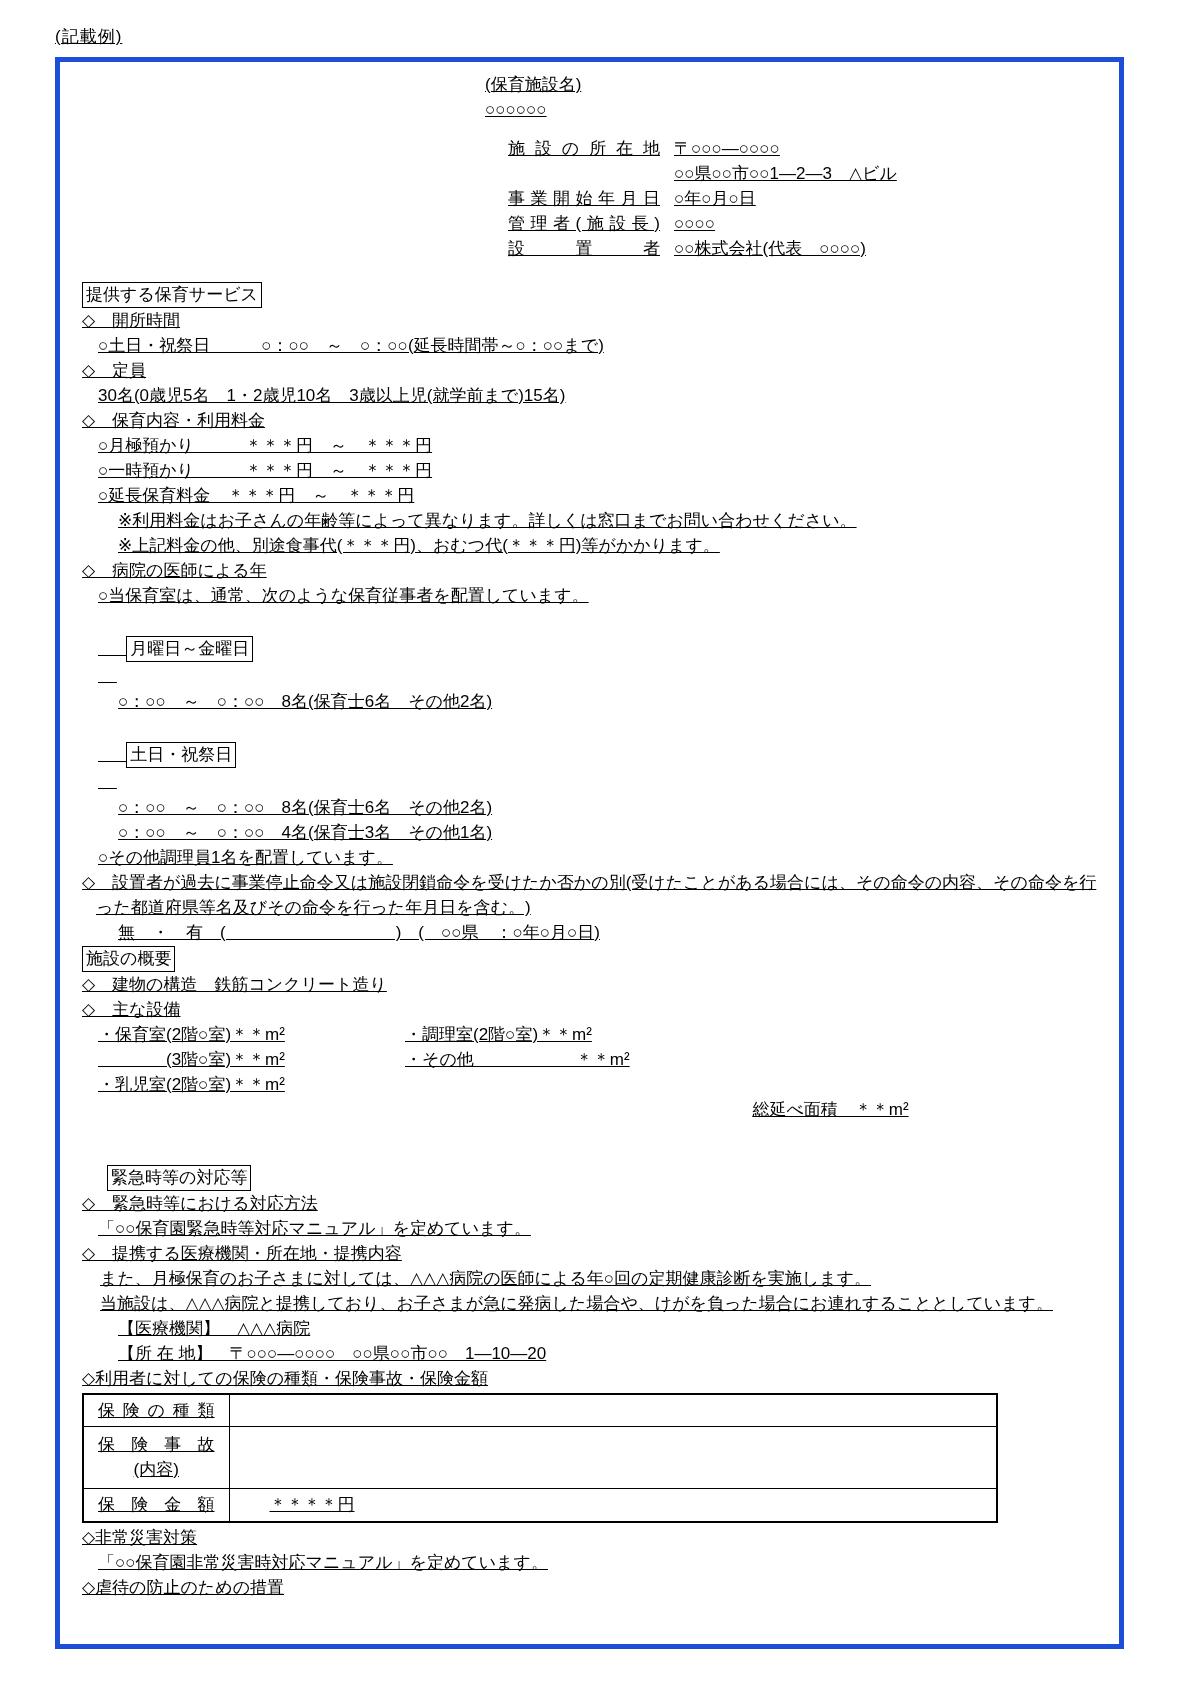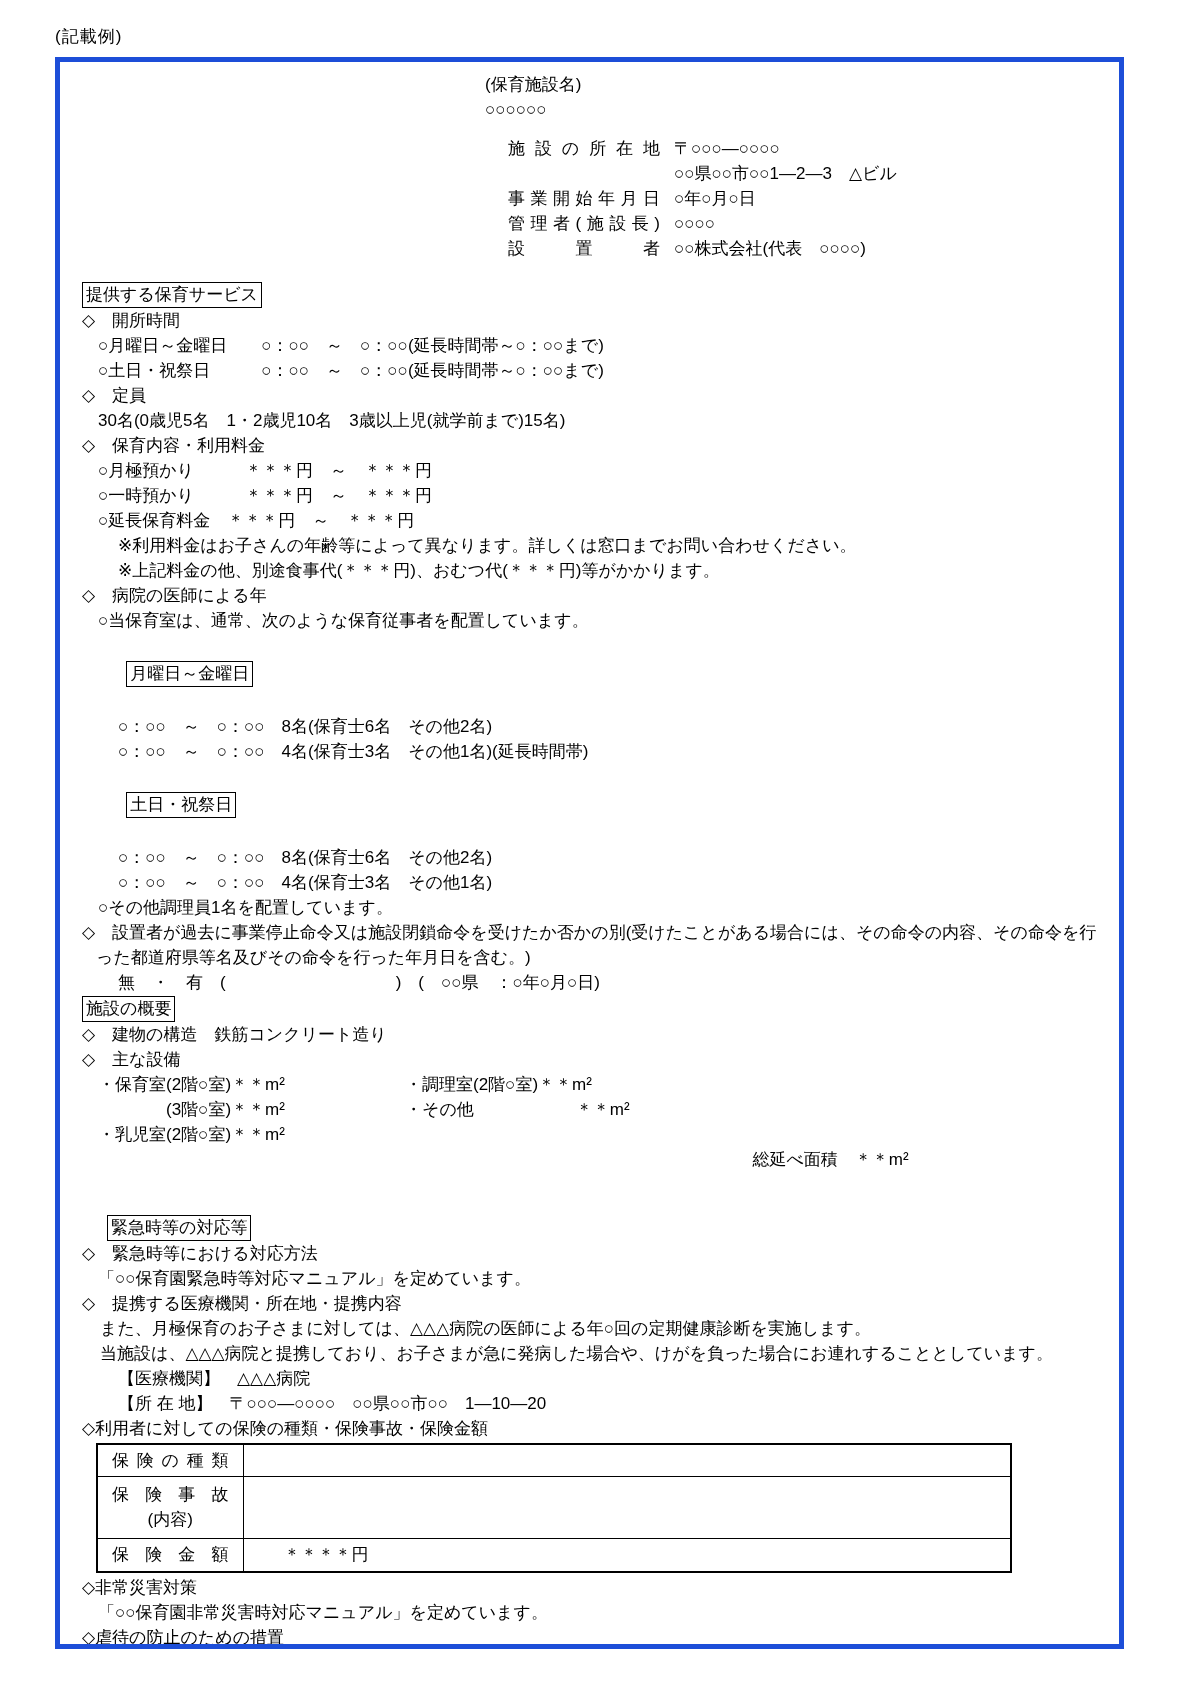--- a/index.html
+++ b/index.html
@@ -3,21 +3,21 @@
 <meta charset="utf-8">
 <style>
   * { margin:0; padding:0; box-sizing:border-box; }
   html,body { background:#ffffff; }
   body {
     width:1181px; height:1695px;
     font-family:"Liberation Sans","DejaVu Sans",sans-serif;
     color:#000; font-size:17px; line-height:25px;
     position:relative; overflow:hidden;
   }
-  .page { padding:24px 0 0 55px; }
+  .page { padding:24px 0 0 55px;text-decoration:underline; }
   .page-note { margin-bottom:8px; letter-spacing:1px; }
   .doc-box {
     width:1069px; height:1592px;
     border:5px solid #1d4ed8;
     padding:10px 20px 12px 22px;
     overflow:hidden;
   }
   .ln { white-space:pre-wrap; }
   .ind0 { padding-left:0; }
   .ind1 { padding-left:16px; }
@@ -42,21 +42,21 @@
   }
   .hvalue { white-space:pre-wrap; padding-left:14px; }
   .hvalue.cont { padding-left:14px; }
   
   .equip { display:flex; padding-left:16px; }
   .ec1 { width:307px; white-space:pre; }
   .ec2 { white-space:pre; }
   .equip-total { padding-left:480px; white-space:pre;text-align:center; }
   
   .ins-table {
-    border-collapse:collapse; margin-left:14px; margin-top:2px; margin-bottom:2px;
+    border-collapse:collapse; margin-top:2px; margin-bottom:2px;
     width:916px; border:2px solid #000;
   }
   .ins-table td { border:1px solid #000; vertical-align:middle; }
   .ins-table .tl { width:146px; padding:2px 14px; }
   .jlabel { display:block; text-align:justify; text-align-last:justify; }
   .subl { display:block; text-align:center; }
   .ins-table .tv { padding:2px 6px 2px 40px; white-space:pre; }
   .r1 { height:32px; } .r2 { height:62px; } .r3 { height:34px; }
 </style>
 </head>
@@ -91,37 +91,35 @@
       <div class="hrow">
         <span class="hlabel">設置者</span>
         <span class="hvalue">○○株式会社(代表　○○○○)</span>
       </div>
     </div>
 
     <div class="sect-heading gap-top">
       <span class="boxed">提供する保育サービス</span>
     </div>
     <div class="ln ind0">◇　開所時間</div>
-    <div class="ln ind1">○月曜日～金曜日　　○：○○　～　○：○○(延長時間帯～○：○○まで)</div>
     <div class="ln ind1">○土日・祝祭日　　　○：○○　～　○：○○(延長時間帯～○：○○まで)</div>
     <div class="ln ind0">◇　定員</div>
     <div class="ln ind1">30名(0歳児5名　1・2歳児10名　3歳以上児(就学前まで)15名)</div>
     <div class="ln ind0">◇　保育内容・利用料金</div>
     <div class="ln ind1">○月極預かり　　　＊＊＊円　～　＊＊＊円</div>
     <div class="ln ind1">○一時預かり　　　＊＊＊円　～　＊＊＊円</div>
     <div class="ln ind1">○延長保育料金　＊＊＊円　～　＊＊＊円</div>
     <div class="ln ind2">※利用料金はお子さんの年齢等によって異なります。詳しくは窓口までお問い合わせください。</div>
     <div class="ln ind2">※上記料金の他、別途食事代(＊＊＊円)、おむつ代(＊＊＊円)等がかかります。</div>
     <div class="ln ind0">◇　病院の医師による年</div>
     <div class="ln ind1">○当保育室は、通常、次のような保育従事者を配置しています。</div>
     <div class="ln ind1 sect-heading">
       <span class="boxed">月曜日～金曜日</span>
     </div>
     <div class="ln ind2">○：○○　～　○：○○　8名(保育士6名　その他2名)</div>
-    <div class="ln ind2">○：○○　～　○：○○　4名(保育士3名　その他1名)(延長時間帯)</div>
     <div class="ln ind1 sect-heading">
       <span class="boxed">土日・祝祭日</span>
     </div>
     <div class="ln ind2">○：○○　～　○：○○　8名(保育士6名　その他2名)</div>
     <div class="ln ind2">○：○○　～　○：○○　4名(保育士3名　その他1名)</div>
     <div class="ln ind1">○その他調理員1名を配置しています。</div>
     <div class="ln hang">◇　設置者が過去に事業停止命令又は施設閉鎖命令を受けたか否かの別(受けたことがある場合には、その命令の内容、その命令を行った都道府県等名及びその命令を行った年月日を含む。)</div>
     <div class="ln ind2">無　・　有　(　　　　　　　　　　)　(　○○県　：○年○月○日)</div>
 
     <div class="sect-heading">

